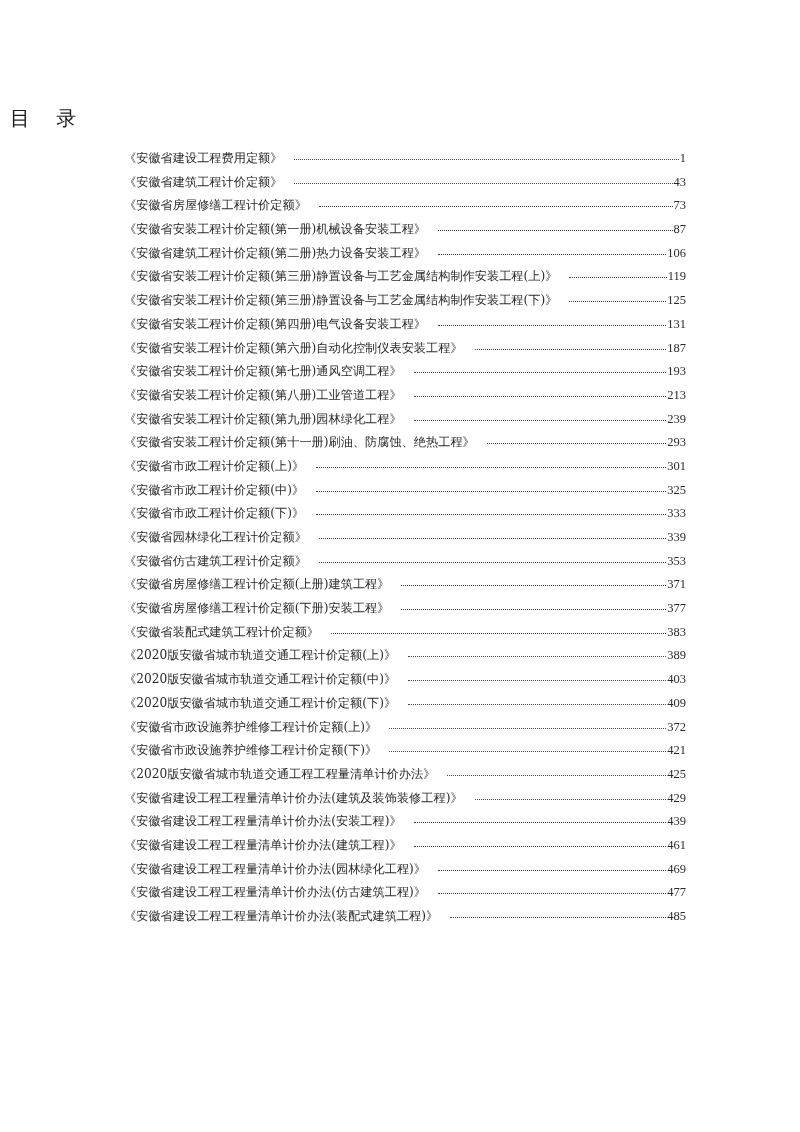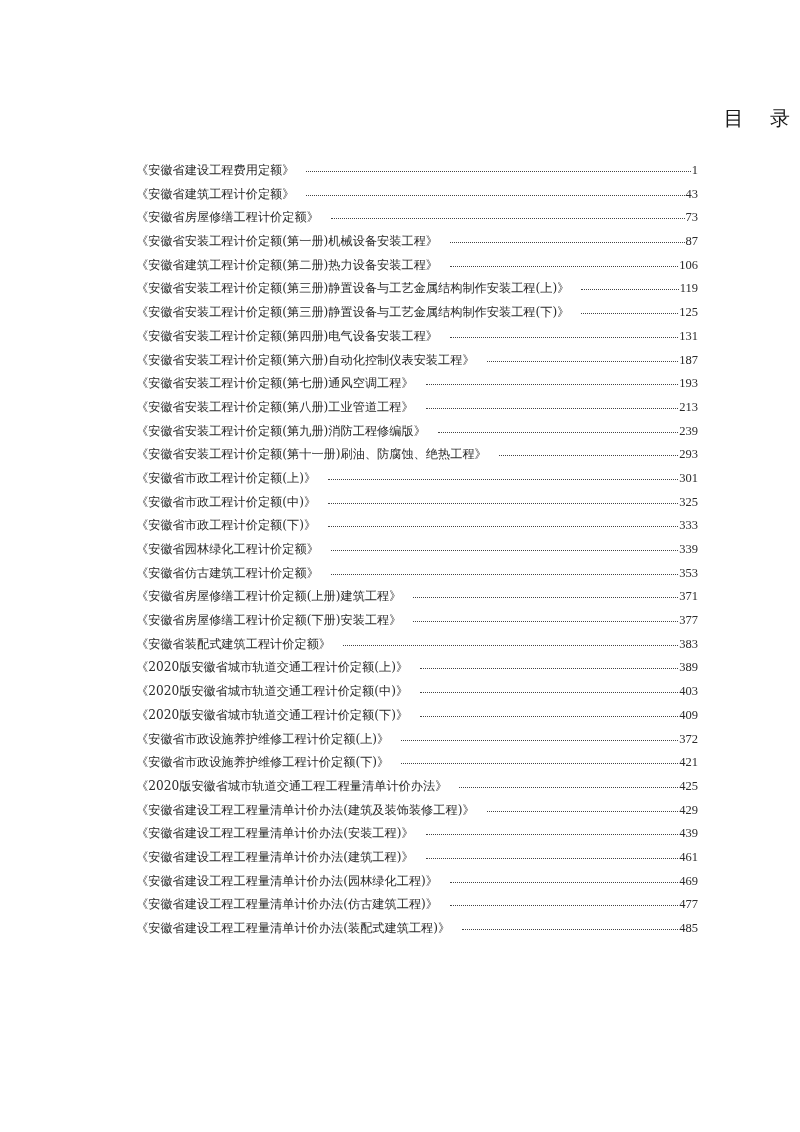--- a/index.html
+++ b/index.html
@@ -20,34 +20,34 @@
       left: 0; top: 0;
       width: 800px;
       height: 1132px;
       background: #ffffff;
     }
     .title {
       position: absolute;
       top: 104px;
       left: 0;
       width: 800px;
-      text-align: right;
+      text-align: left;
       font-size: 20px;
       letter-spacing: 10px;
       padding-left: 10px;
       box-sizing: border-box;
       line-height: 28px;
       color: #1a1a1a;
     }
     .toc {
       position: absolute;
       top: 142px;
       left: 119px;
       width: 562px;
-      margin: 17px;
+      margin: 5px;
       padding: 0;
       list-style: none;
     }
     .toc-entry {
       display: flex;
       align-items: baseline;
       height: 23.7px;
       line-height: 23.7px;
       font-size: 12.2px;
       white-space: nowrap;
@@ -134,21 +134,21 @@
       <span class="toc-label">《安徽省安装工程计价定额(第七册)通风空调工程》</span>
       <span class="toc-leader"></span>
       <span class="toc-page">193</span>
     </li>
       <li class="toc-entry">
       <span class="toc-label">《安徽省安装工程计价定额(第八册)工业管道工程》</span>
       <span class="toc-leader"></span>
       <span class="toc-page">213</span>
     </li>
       <li class="toc-entry">
-      <span class="toc-label">《安徽省安装工程计价定额(第九册)消防工程修编版》</span>
+      <span class="toc-label">《安徽省安装工程计价定额(第九册)园林绿化工程》</span>
       <span class="toc-leader"></span>
       <span class="toc-page">239</span>
     </li>
       <li class="toc-entry">
       <span class="toc-label">《安徽省安装工程计价定额(第十一册)刷油、防腐蚀、绝热工程》</span>
       <span class="toc-leader"></span>
       <span class="toc-page">293</span>
     </li>
       <li class="toc-entry">
       <span class="toc-label">《安徽省市政工程计价定额(上)》</span>

